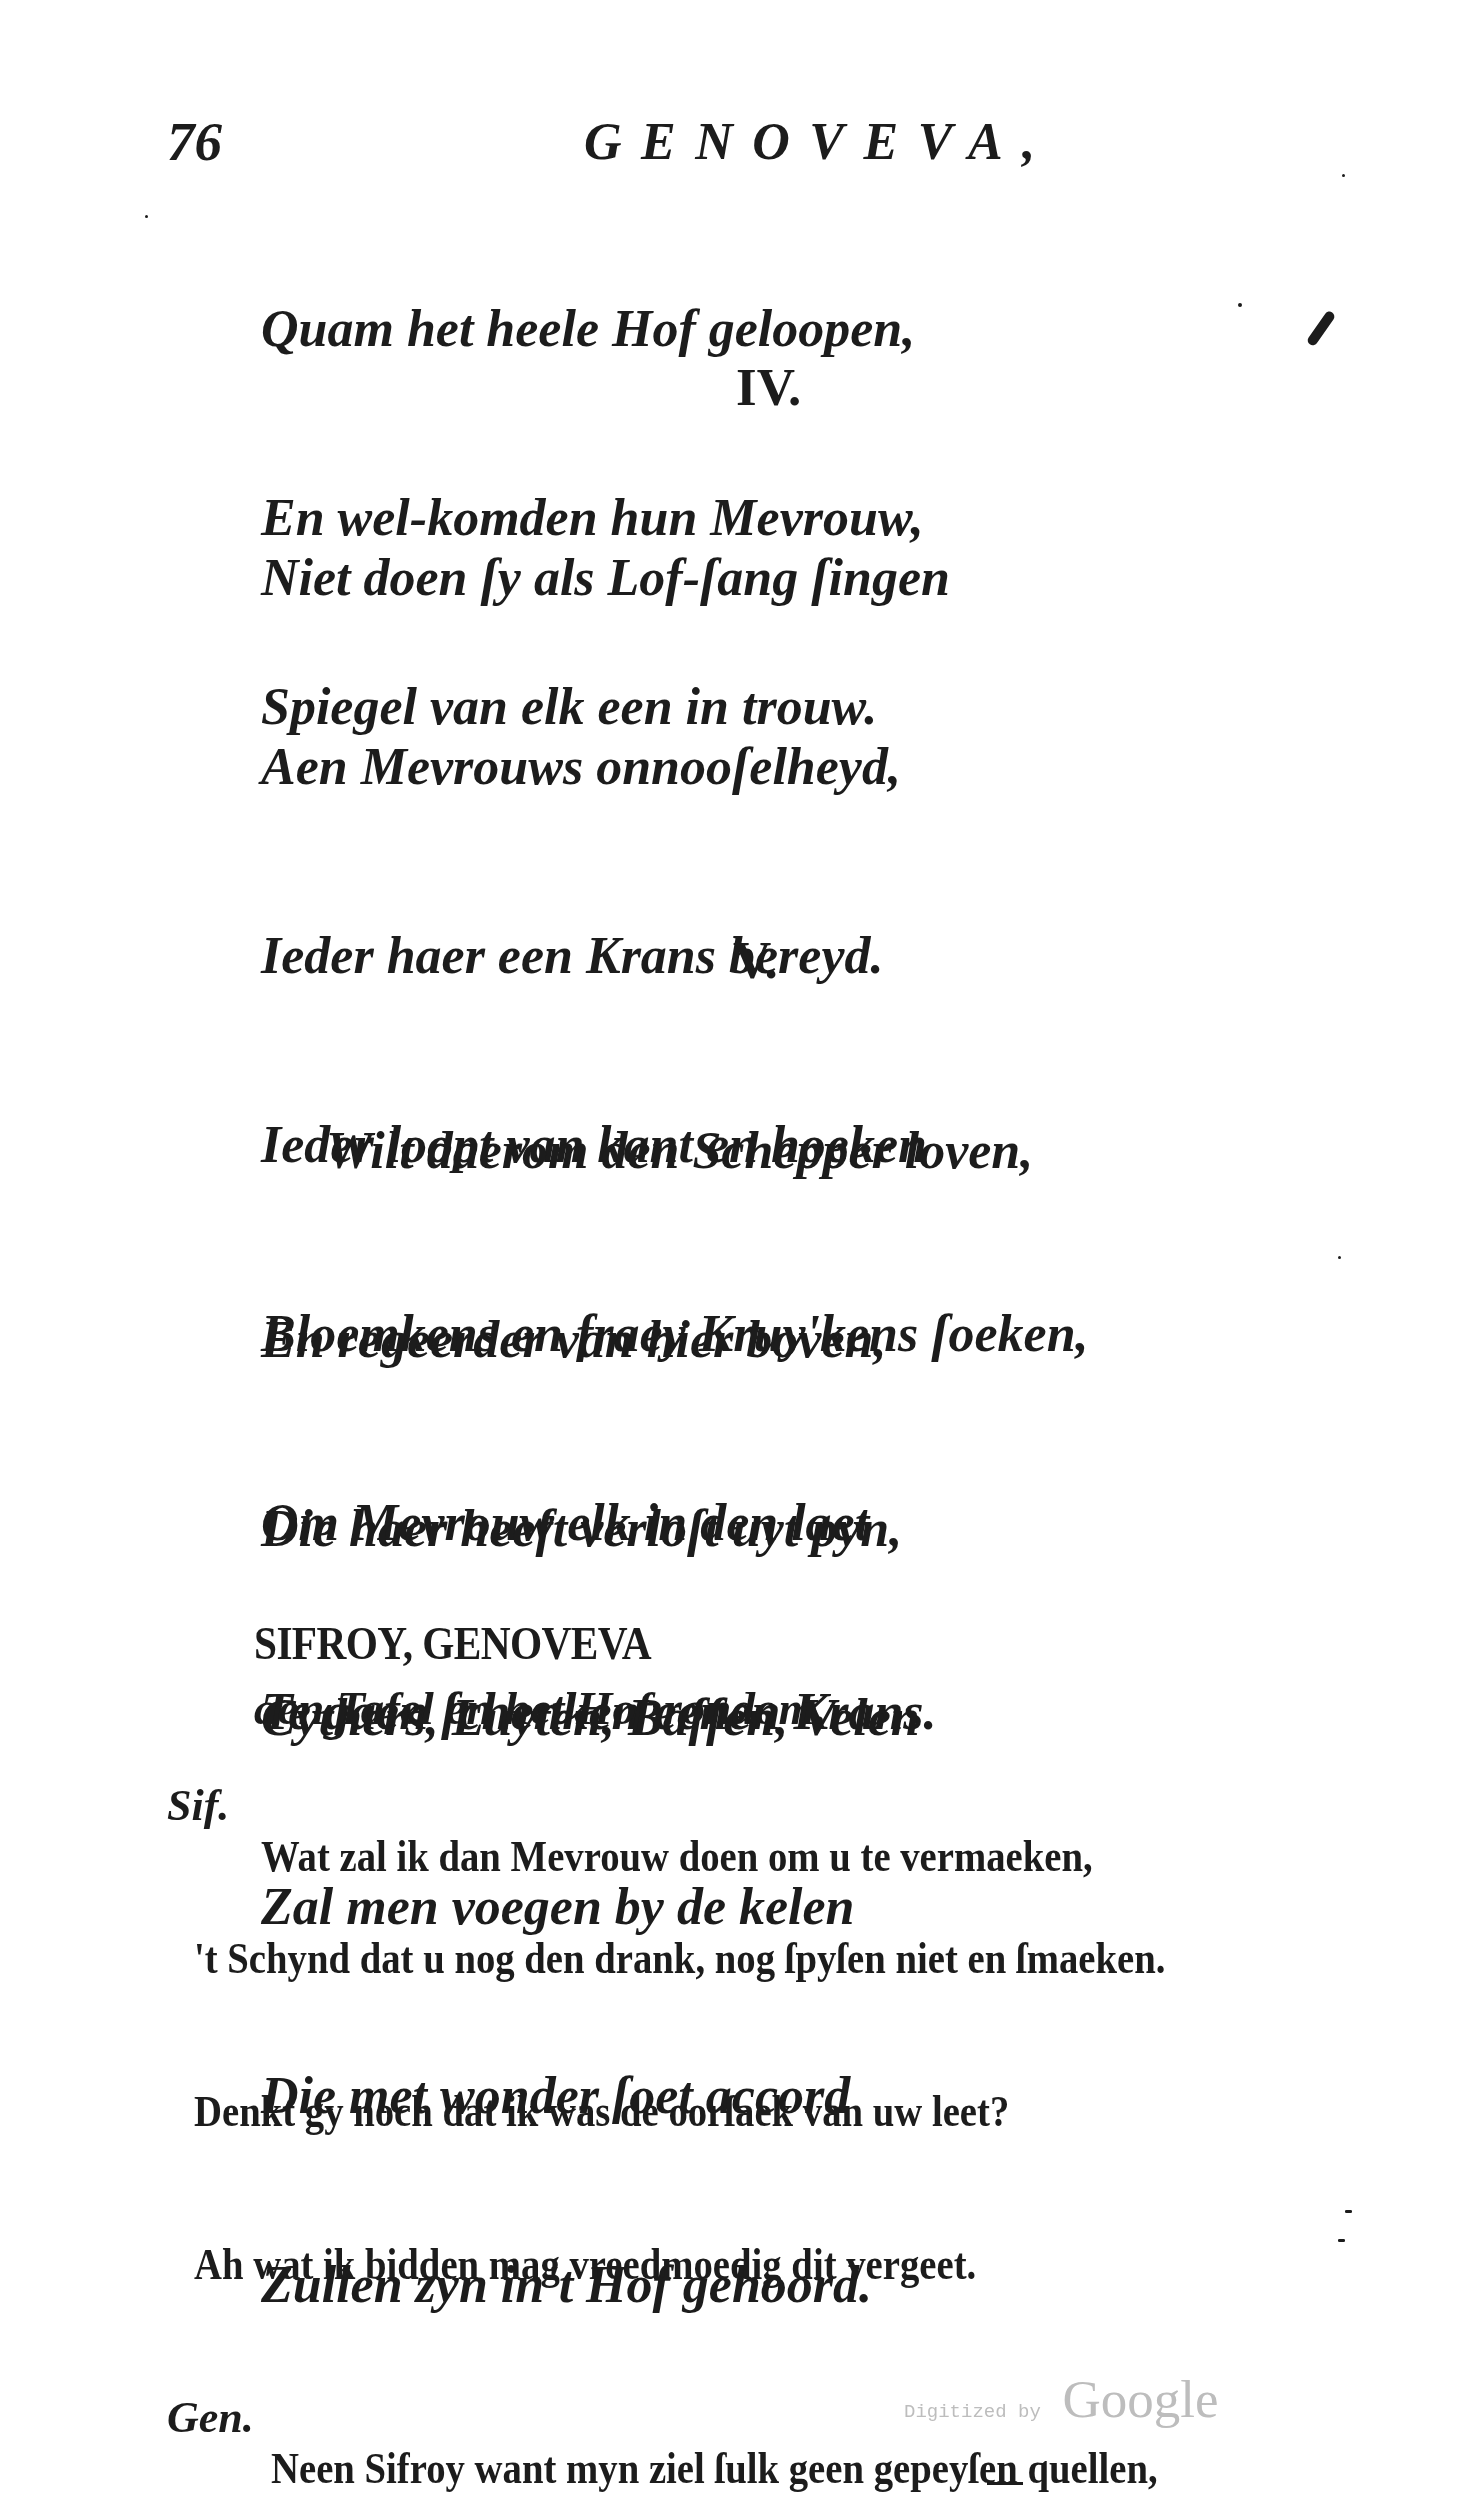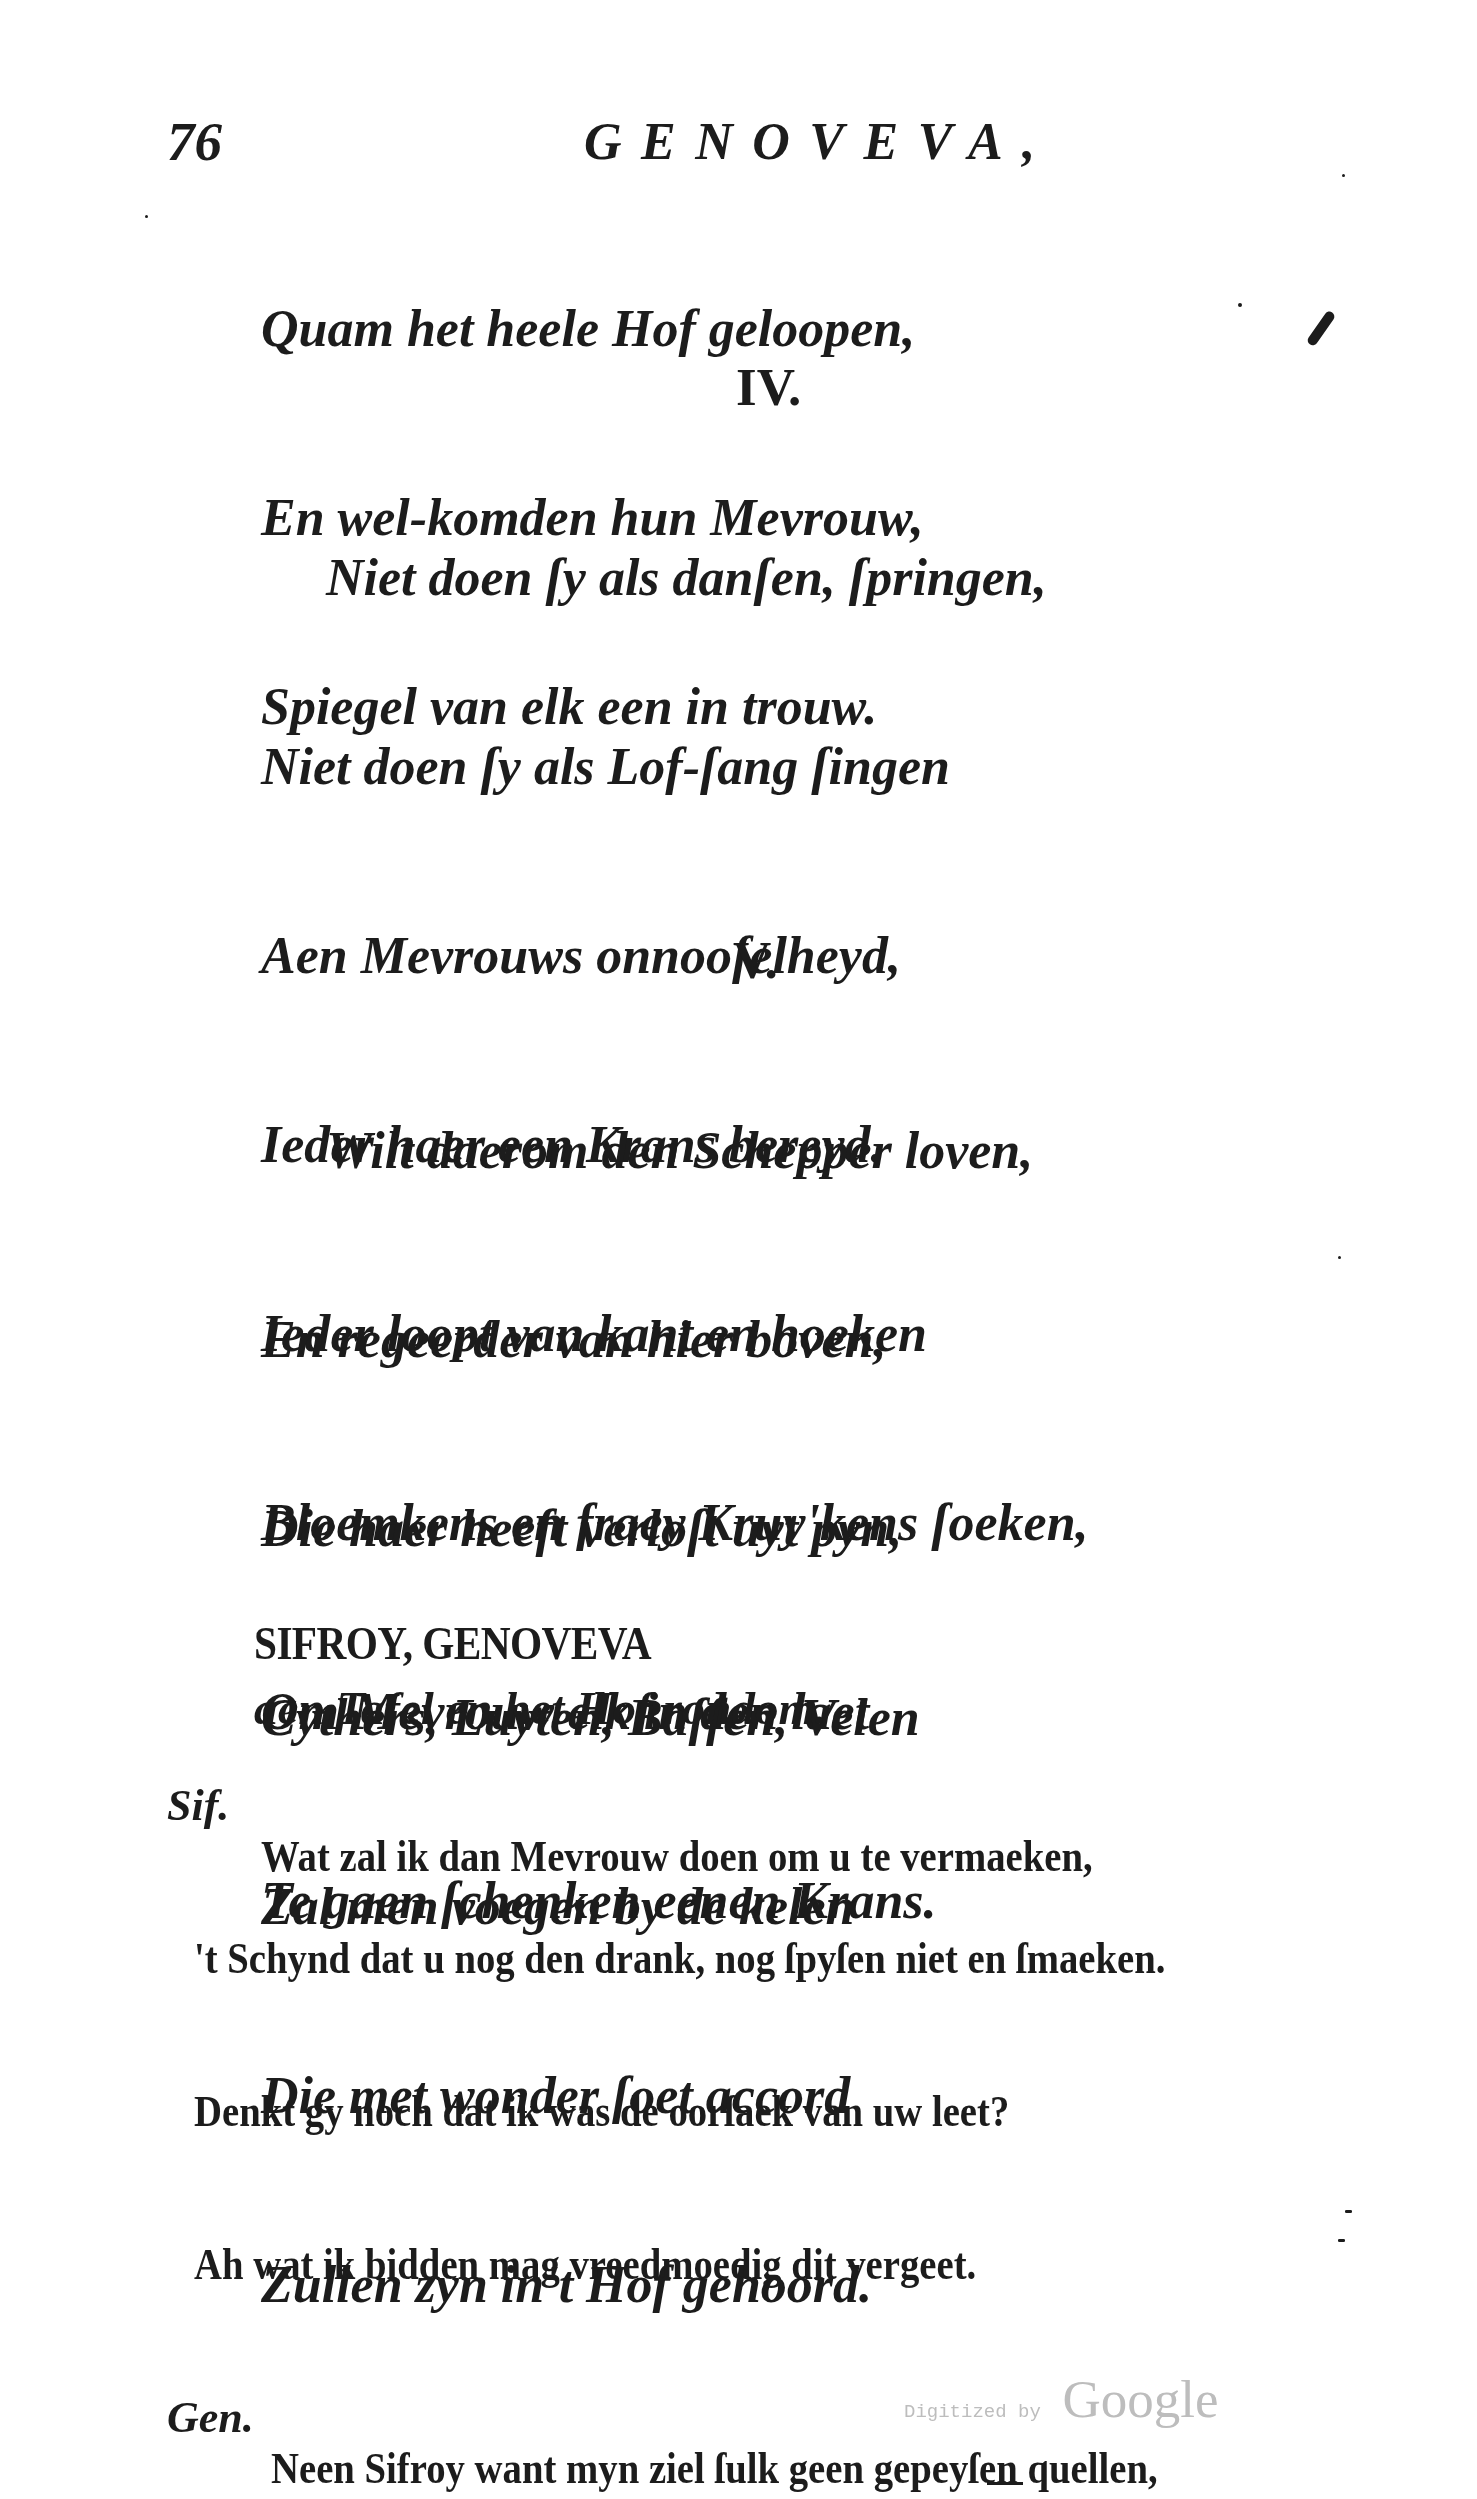--- a/index.html
+++ b/index.html
@@ -37,21 +37,20 @@
   </div>
 
   <div class="verse" style="top:171px;">
     <div class="line">Quam het heele Hof geloopen,</div>
     <div class="line">En wel-komden hun Mevrouw,</div>
     <div class="line">Spiegel van elk een in trouw.</div>
   </div>
 
   <div class="stanza-num" style="left:704px; top:355px;margin-left:28px;">IV.</div>
   <div class="verse" style="top:420px;">
-    <div class="line indent">Niet doen ſy als danſen, ſpringen,</div>
     <div class="line">Niet doen ſy als Lof-ſang ſingen</div>
     <div class="line">Aen Mevrouws onnooſelheyd,</div>
     <div class="line">Ieder haer een Krans bereyd.</div>
     <div class="line">Ieder loopt van kant en hoeken</div>
     <div class="line">Bloemkens en fraey Kruy'kens ſoeken,</div>
     <div class="line">Om Mevrouw elk in den laet</div>
     <div class="line">Te gaen ſchenken eenen Krans.</div>
   </div>
 
   <div class="stanza-num" style="left:729px; top:928px;">V.</div>

